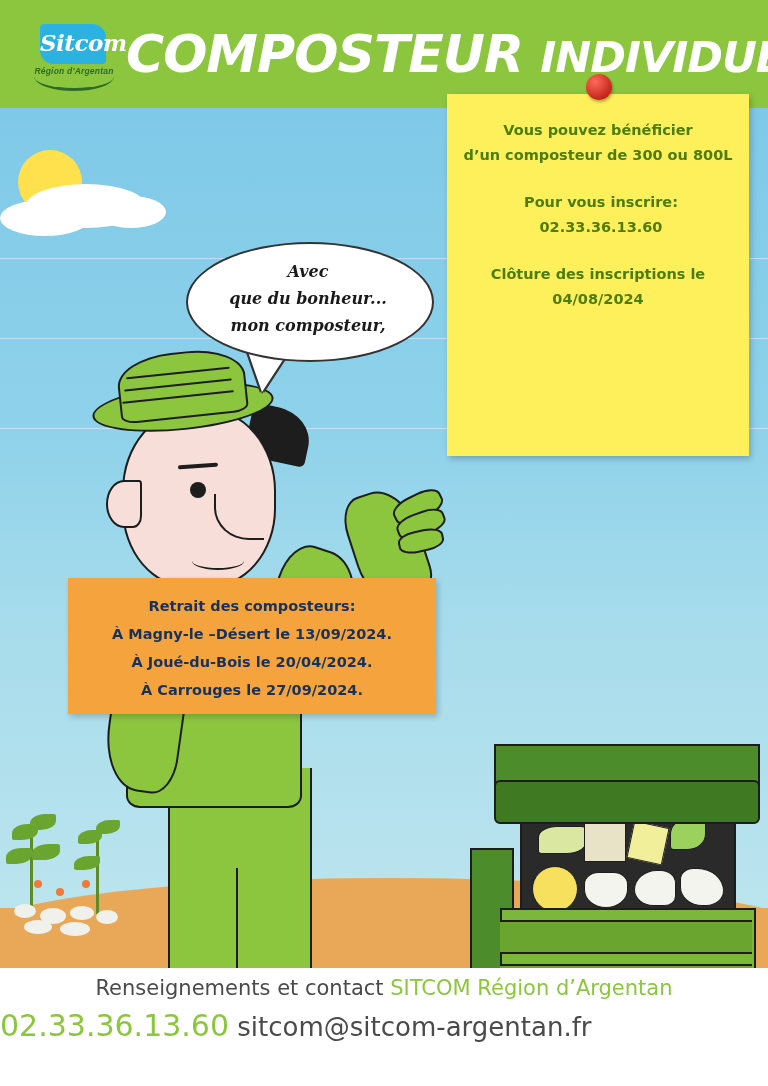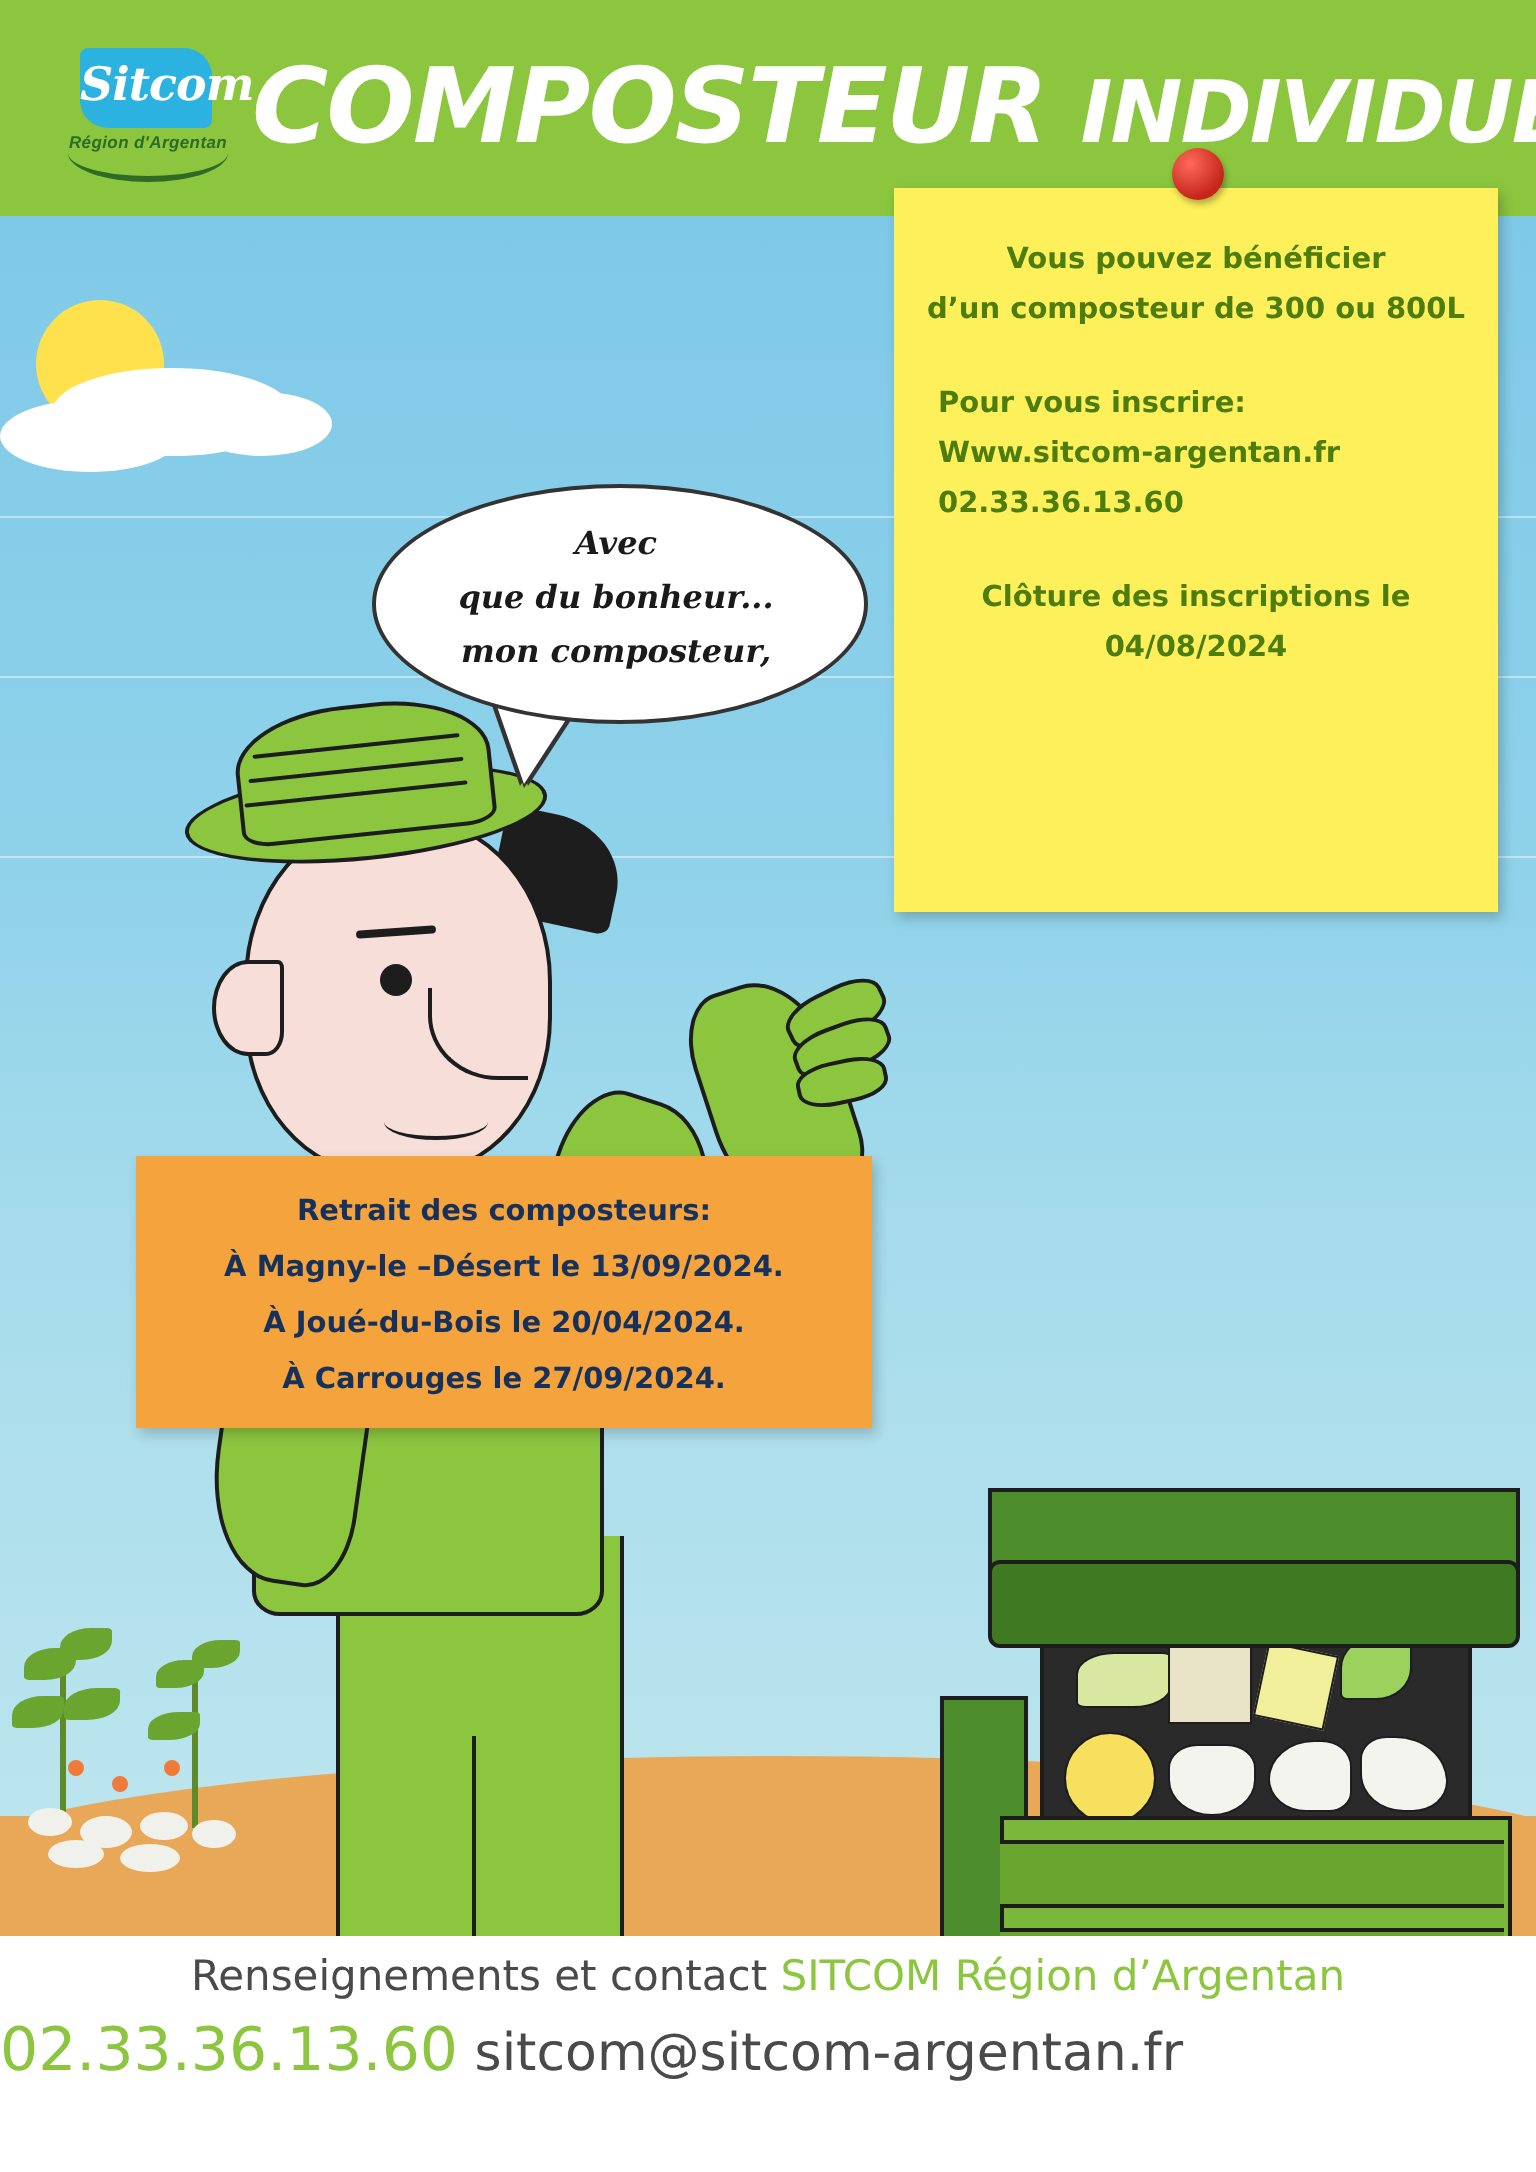--- a/index.html
+++ b/index.html
@@ -190,21 +190,21 @@
     position: absolute;
     left: 447px; top: 118px;
     width: 302px;
     color: #4d7c0f;
     font-family: "DejaVu Sans", sans-serif;
     font-weight: bold;
     font-size: 14.5px;
     line-height: 25px;
   }
   .ny-center { text-align: center; padding: 0 14px; }
-  .ny-left { text-align: left; padding: 0 16px 0 22px; }
+  .ny-left { text-align: center; padding: 0 16px 0 22px; }
   .gap-m { height: 22px; }
 
   
   .note-orange {
     position: absolute;
     left: 68px; top: 578px;
     width: 368px; height: 136px;
     background: #f5a33c;
     box-shadow: 2px 3px 6px rgba(0,0,0,0.2);
   }
@@ -559,21 +559,20 @@
   </div>
 
   <div class="pin-needle"></div>
   <div class="note-yellow"></div>
   <div class="pin"></div>
   <div class="note-yellow-inner">
     <div class="ny-center">Vous pouvez bénéficier</div>
     <div class="ny-center">d’un composteur de 300 ou 800L</div>
     <div class="gap-m"></div>
     <div class="ny-left">Pour vous inscrire:</div>
-    <div class="ny-left">Www.sitcom-argentan.fr</div>
     <div class="ny-left">02.33.36.13.60</div>
     <div class="gap-m"></div>
     <div class="ny-center">Clôture des inscriptions le</div>
     <div class="ny-center">04/08/2024</div>
   </div>
 
   <div class="note-orange"></div>
   <div class="note-orange-inner">
     <div>Retrait des composteurs:</div>
     <div>À Magny-le –Désert le 13/09/2024.</div>

